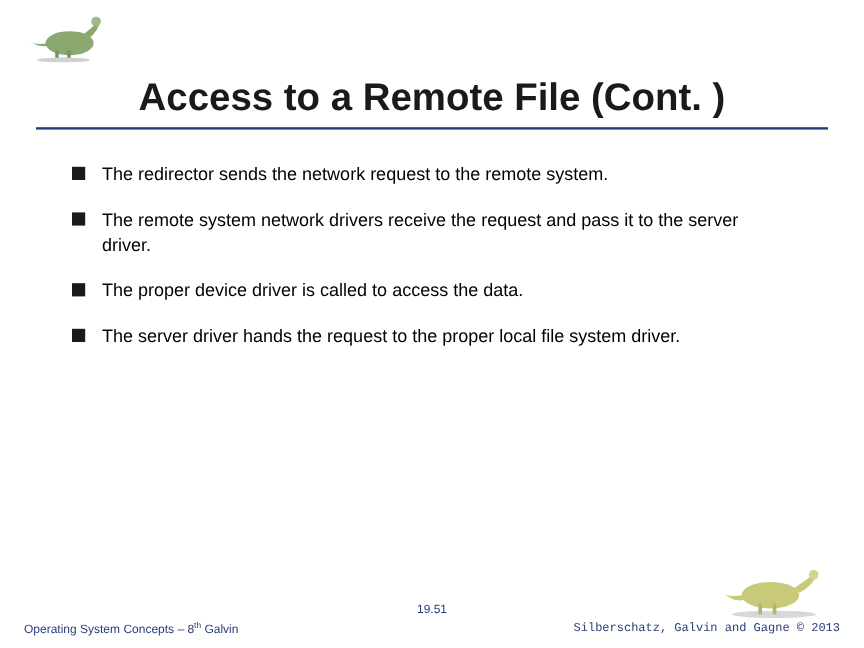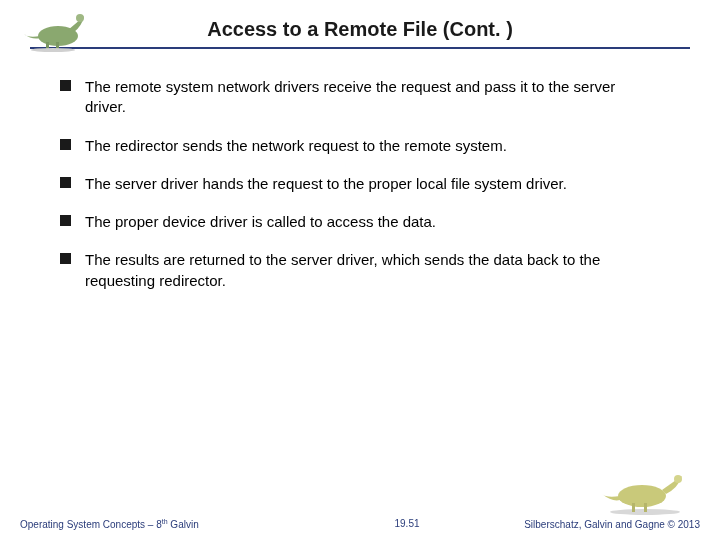--- a/index.html
+++ b/index.html
@@ -16,25 +16,26 @@
     padding: 18px 30px 0 30px;
   }
   .dino-top {
     position: absolute;
     left: 18px;
     top: 8px;
     width: 70px;
     height: 44px;
   }
   .title {
-    font-size: 20px;
+    font-size: 32px;
     font-weight: bold;
     color: #1a1a1a;
     text-align: center;
     padding-bottom: 6px;
+    margin-top: 45px;
   }
   .title-rule {
     border: none;
     border-top: 2px solid #2a3c7a;
     margin: 0 30px 0 30px;
   }
   .content {
     padding: 28px 60px 0 60px;
   }
   .bullet-item {
@@ -68,26 +69,26 @@
   }
   .footer-left {
     color: #2a3c7a;
   }
   .footer-left sup { font-size: 7px; }
   .footer-center {
     color: #2a3c7a;
     position: absolute;
     left: 50%;
     transform: translateX(-50%);
-    bottom: 1px;
-    margin-left: 47px;
+    bottom: 16px;
   }
   .footer-right {
     color: #2a3c7a;
     text-align: center;
+    font-family: Liberation Mono, monospace;
   }
   .dino-bottom {
     position: absolute;
     right: 30px;
     bottom: 24px;
     width: 90px;
     height: 46px;
   }
 </style>
 </head>
@@ -103,37 +104,33 @@
     <path d="M22 28 Q10 30 6 26 Q14 32 22 30 Z" fill="#8aa86f"></path>
     <ellipse cx="35" cy="42" rx="22" ry="2" fill="#d0d0d0"></ellipse>
   </svg>
   <h1 class="title">Access to a Remote File (Cont. )</h1>
 </div>
 <hr class="title-rule">
 
 <div class="content">
   <div class="bullet-item">
     <div class="bullet-marker"></div>
-    <div class="bullet-text">The remote system network drivers receive the request and pass it to the server driver.</div>
-  </div>
-  <div class="bullet-item">
-    <div class="bullet-marker"></div>
     <div class="bullet-text">The redirector sends the network request to the remote system.</div>
   </div>
   <div class="bullet-item">
     <div class="bullet-marker"></div>
-    <div class="bullet-text">The server driver hands the request to the proper local file system driver.</div>
+    <div class="bullet-text">The remote system network drivers receive the request and pass it to the server driver.</div>
   </div>
   <div class="bullet-item">
     <div class="bullet-marker"></div>
     <div class="bullet-text">The proper device driver is called to access the data.</div>
   </div>
   <div class="bullet-item">
     <div class="bullet-marker"></div>
-    <div class="bullet-text">The results are returned to the server driver, which sends the data back to the requesting redirector.</div>
+    <div class="bullet-text">The server driver hands the request to the proper local file system driver.</div>
   </div>
 </div>
 
 <svg class="dino-bottom" viewBox="0 0 90 46">
   <ellipse cx="45" cy="42" rx="35" ry="3" fill="#d8d8d8"></ellipse>
   <ellipse cx="42" cy="26" rx="24" ry="11" fill="#c9c97a"></ellipse>
   <path d="M62 20 Q76 10 82 6 Q78 18 66 24 Z" fill="#c9c97a"></path>
   <circle cx="78" cy="9" r="4" fill="#d4d48c"></circle>
   <rect x="32" y="33" width="3" height="9" fill="#b5b56a"></rect>
   <rect x="44" y="33" width="3" height="9" fill="#b5b56a"></rect>

